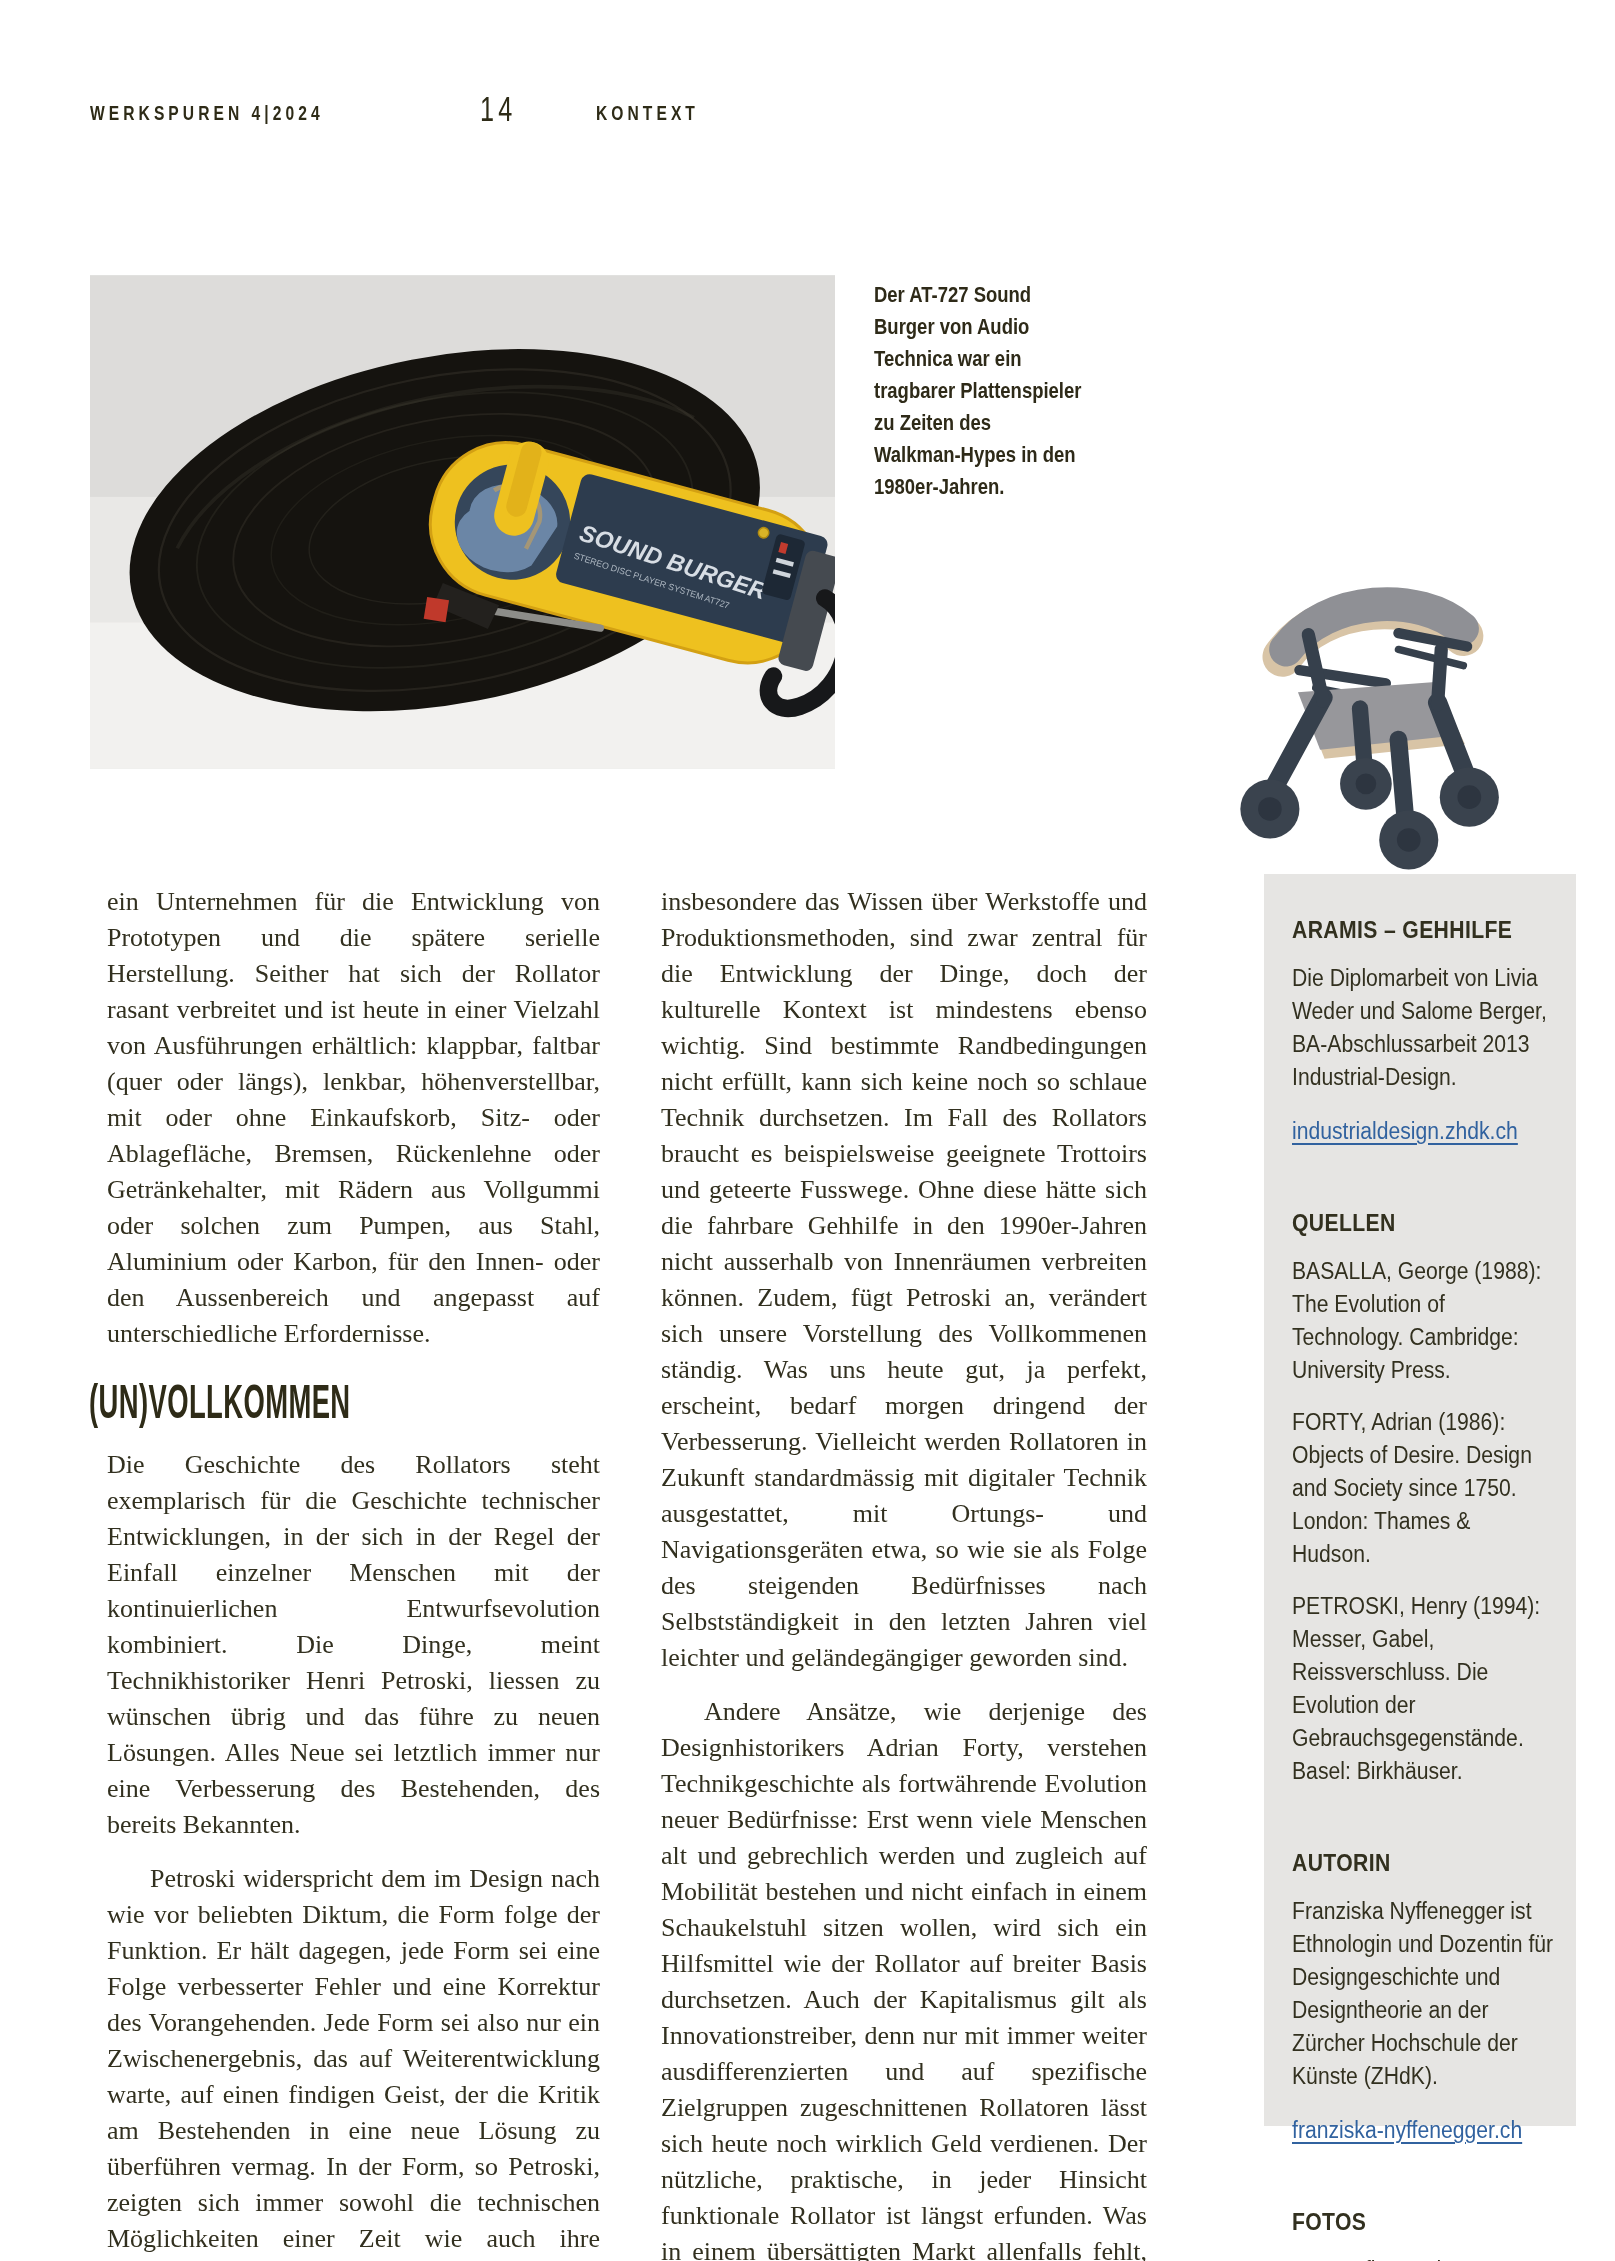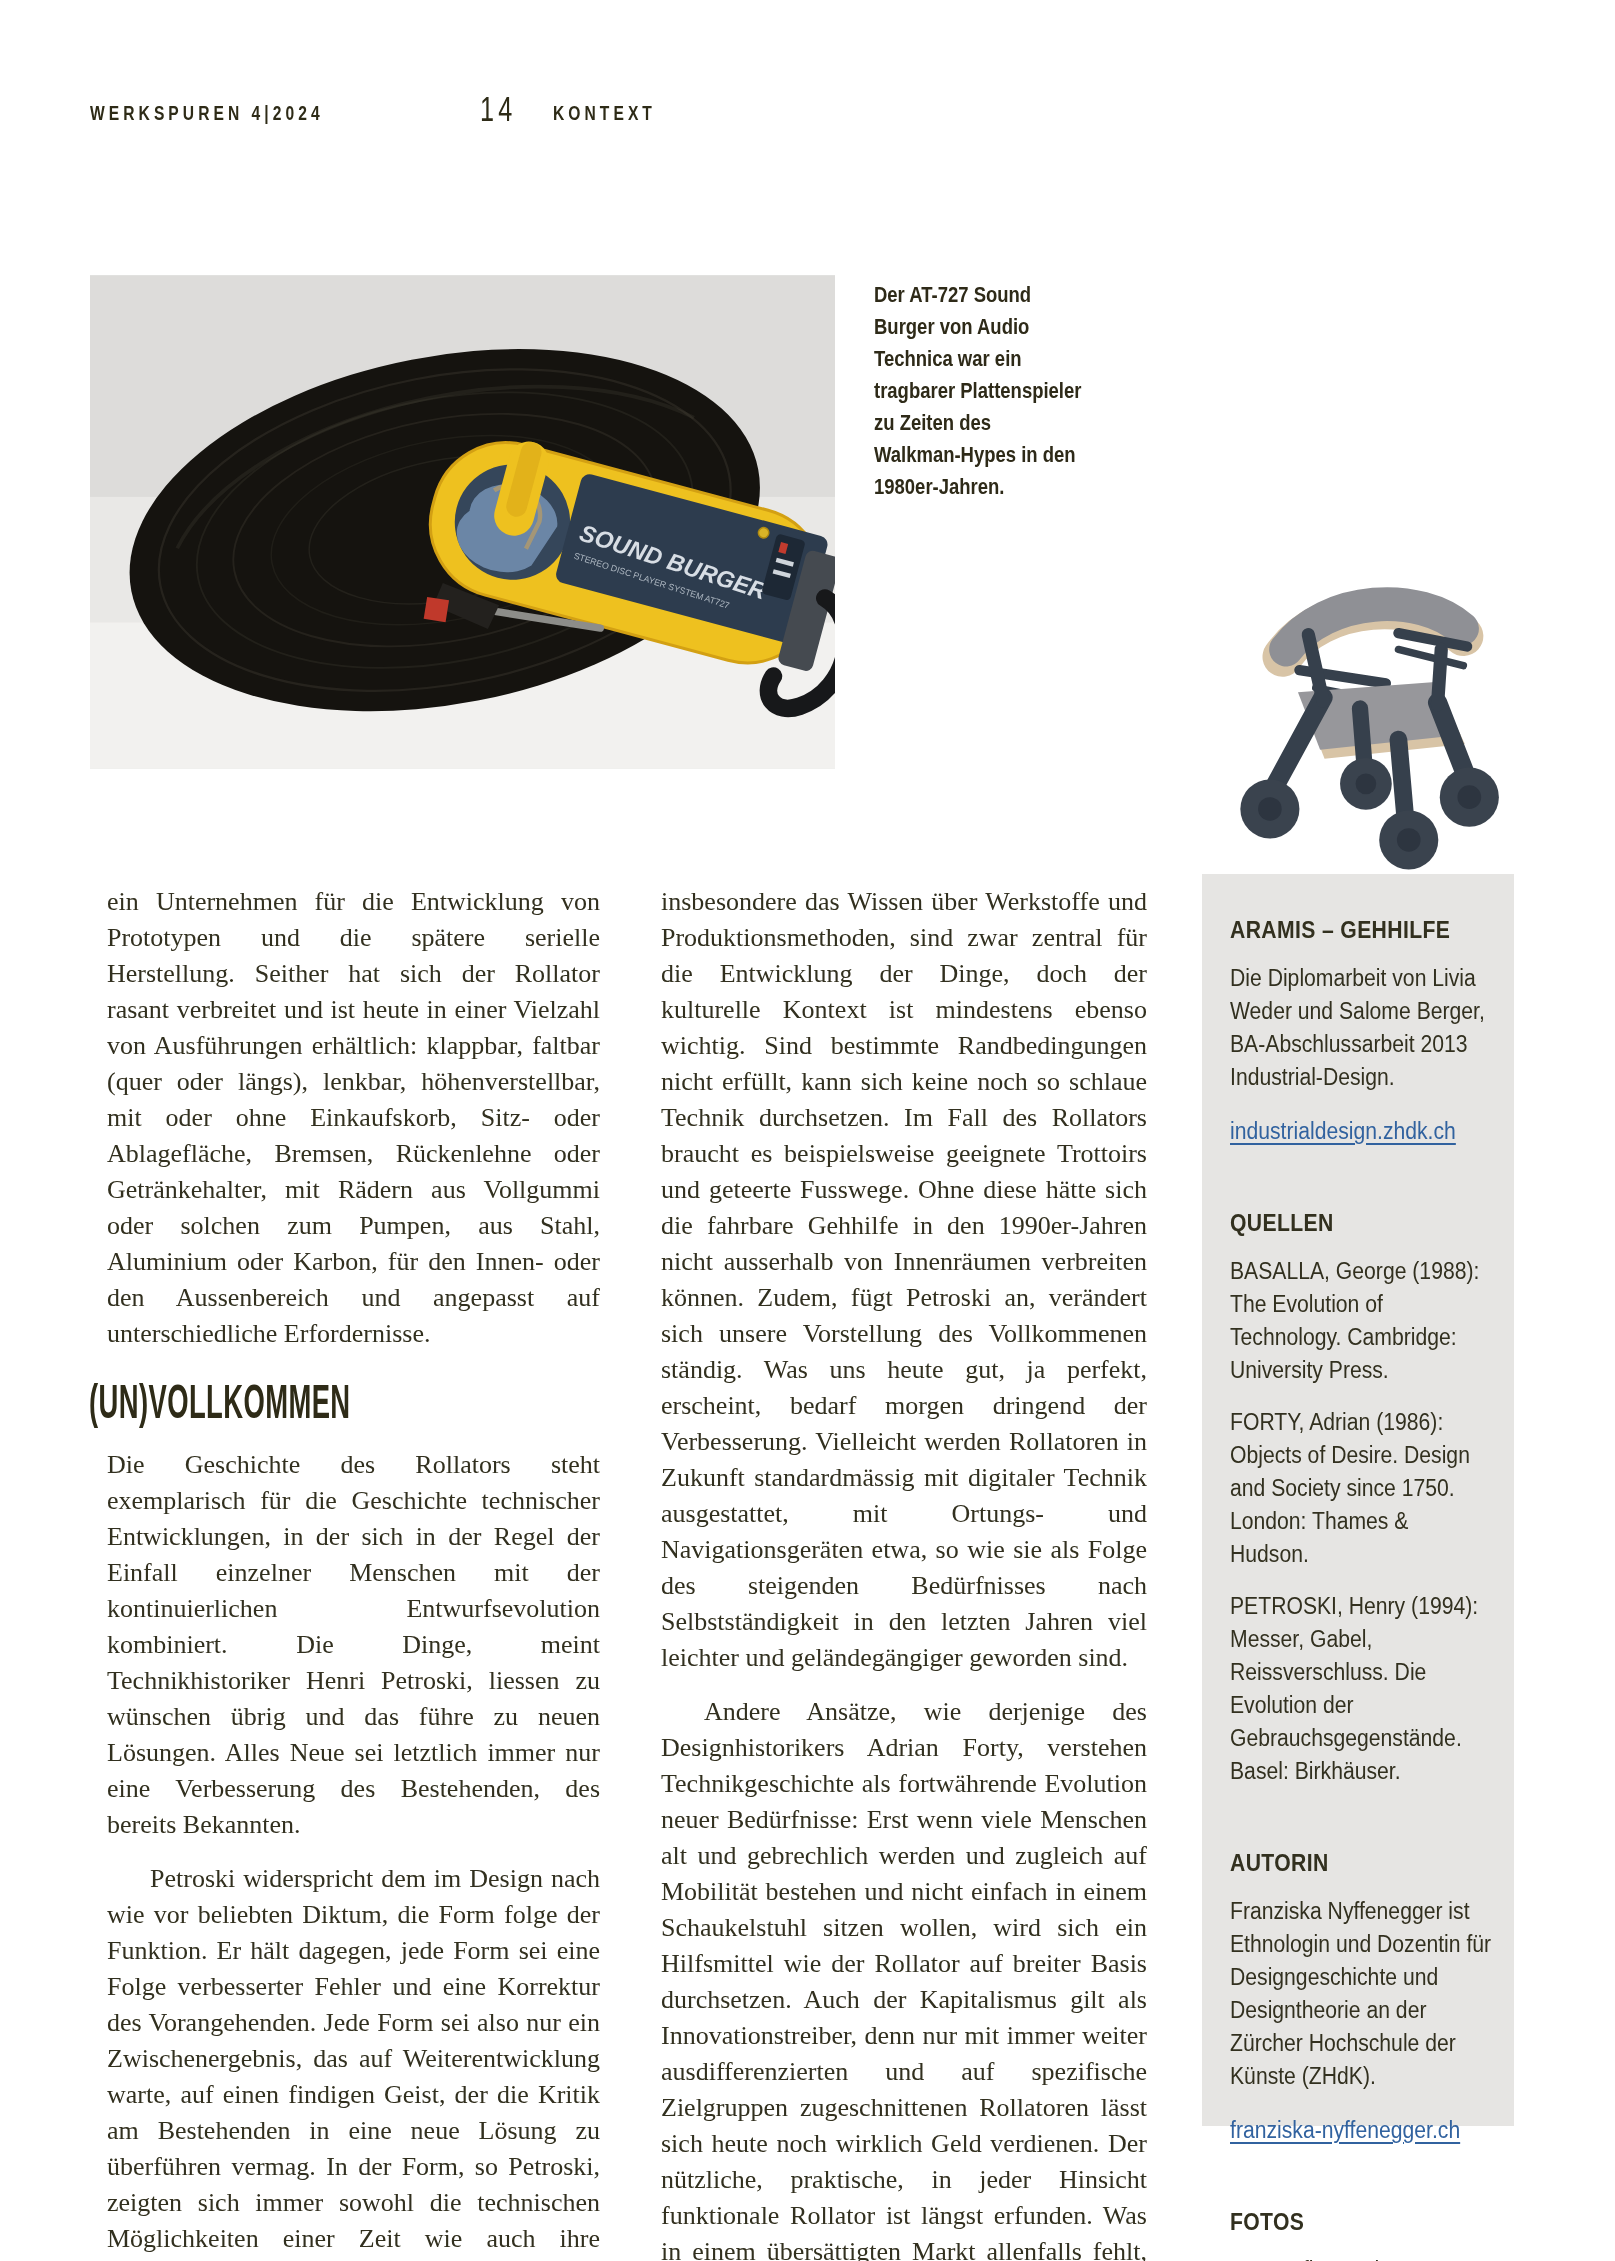--- a/index.html
+++ b/index.html
@@ -7,21 +7,21 @@
         font-family:"Liberation Sans",sans-serif;color:#32301f;}
 
   
   .runhead{position:absolute;top:102px;font-weight:700;font-size:20px;letter-spacing:5.2px;
            color:#2e2b17;white-space:nowrap;}
   .runhead .sqz{display:inline-block;transform:scaleX(.78);transform-origin:left center;}
   #magazine{left:90px;}
   #pagenum{position:absolute;left:480px;top:89px;font-weight:400;font-size:35px;
            letter-spacing:6px;color:#2e2b17;}
   #pagenum .sqz{display:inline-block;transform:scaleX(.72);transform-origin:left center;}
-  #section{left:553px;}
+  #section{left:596px;}
 
   
   #main-photo{position:absolute;left:90px;top:275px;width:745px;height:494px;}
   #rollator-photo{position:absolute;left:1212px;top:546px;width:296px;height:325px;}
   figure{margin:0;}
 
   
   #caption{position:absolute;left:874px;top:279px;width:248px;
            font-weight:700;font-size:22px;line-height:32px;color:#2e2a18;
            transform:scaleX(.84);transform-origin:left top;}
@@ -32,21 +32,21 @@
   #col1{left:89px;width:529px;}
   #col2{left:643px;width:522px;}
   .col p{margin:18px;}
   p.indent{text-indent:43px;}
   h2.article-heading{margin:22px 0 14px 0;font-family:"Liberation Sans",sans-serif;
        font-weight:700;font-size:49px;line-height:55px;color:#2e2b17;}
   h2.article-heading .sqz{display:inline-block;transform:scaleX(.56);transform-origin:left center;
        letter-spacing:0.7px;white-space:nowrap;}
 
   
-  #sidebar{position:absolute;left:1202px;top:874px;width:312px;height:1252px;
+  #sidebar{position:absolute;left:1264px;top:874px;width:312px;height:1252px;
            background:#e6e5e3;box-sizing:border-box;padding:43px 21px 30px 28px;}
   .sb-inner{width:285px;transform:scaleX(.92);transform-origin:left top;}
   .sb-section{margin-bottom:62px;}
   .sb-section:last-child{margin-bottom:0;}
   .sb-title{margin:0 0 18px 0;font-size:23px;font-weight:700;letter-spacing:0.4px;
             color:#32301f;}
   .sb-text{margin:0 0 18px 0;font-size:23px;line-height:33px;font-weight:400;color:#32301f;}
   .sb-item{margin:0 0 19px 0;font-size:23px;line-height:33px;color:#32301f;}
   .sb-item:last-child{margin-bottom:0;}
   a.sb-link{display:inline-block;margin-top:3px;font-size:23px;line-height:33px;

